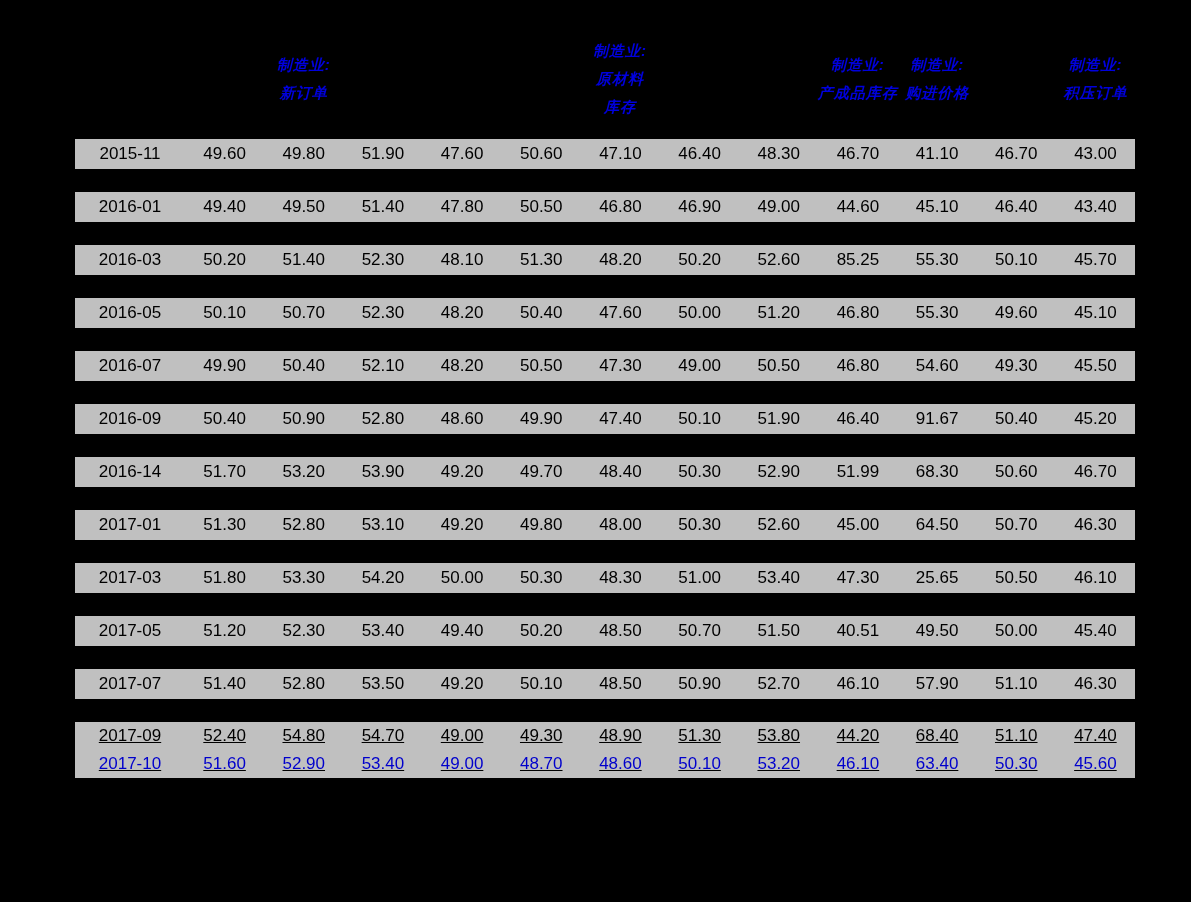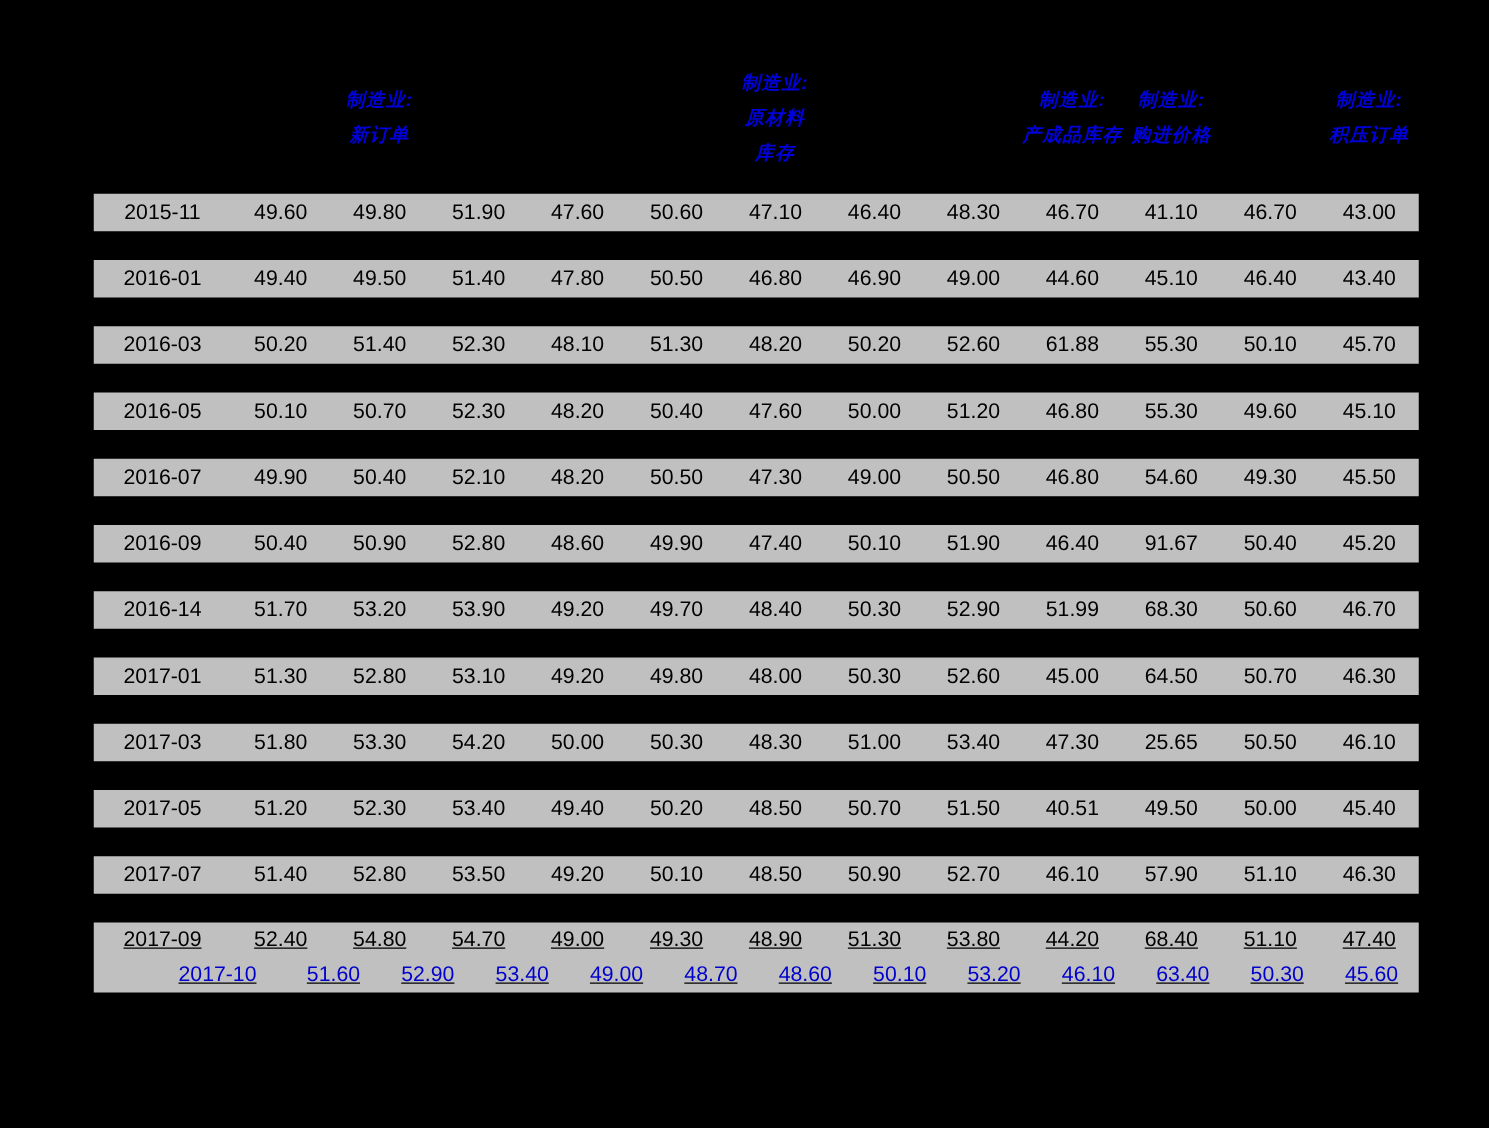--- a/index.html
+++ b/index.html
@@ -10,21 +10,21 @@
     width: 1191px;
     height: 902px;
     background: var(--bg, #000000);
     font-family: "Liberation Sans", sans-serif;
     position: relative;
     overflow: hidden;
   }
   .table-area {
     position: absolute;
     left: 75px;
-    top: 16px;
+    top: 0;
     width: 1060px;
   }
   .header-row {
     display: grid;
     grid-template-columns: 110px repeat(12, 1fr);
     height: 139px;
   }
   .hcell {
     display: flex;
     align-items: center;
@@ -56,21 +56,20 @@
     height: 30px;
     align-items: center;
     font-size: 17px;
     color: var(--data-text, #000000);
   }
   .band.double .row {
     height: 28px;
   }
   .row.highlight {
     color: var(--highlight-text, #0000cc);
-    padding-left: 44px;
   }
   .cell {
     text-align: center;
     white-space: nowrap;
   }
 </style>
 </head>
 <body style="--bg: #000000; --row-band: #c0c0c0; --header-text: #0000dd; --data-text: #000000; --highlight-text: #0000cc;">
 
 <div class="table-area">
@@ -134,21 +133,21 @@
         <div class="row">
           <div class="cell">2016-03</div>
           <div class="cell">50.20</div>
           <div class="cell">51.40</div>
           <div class="cell">52.30</div>
           <div class="cell">48.10</div>
           <div class="cell">51.30</div>
           <div class="cell">48.20</div>
           <div class="cell">50.20</div>
           <div class="cell">52.60</div>
-          <div class="cell">61.88</div>
+          <div class="cell">85.25</div>
           <div class="cell">55.30</div>
           <div class="cell">50.10</div>
           <div class="cell">45.70</div>
         </div>
       </div>
       <div class="band">
         <div class="row">
           <div class="cell">2016-05</div>
           <div class="cell">50.10</div>
           <div class="cell">50.70</div>

